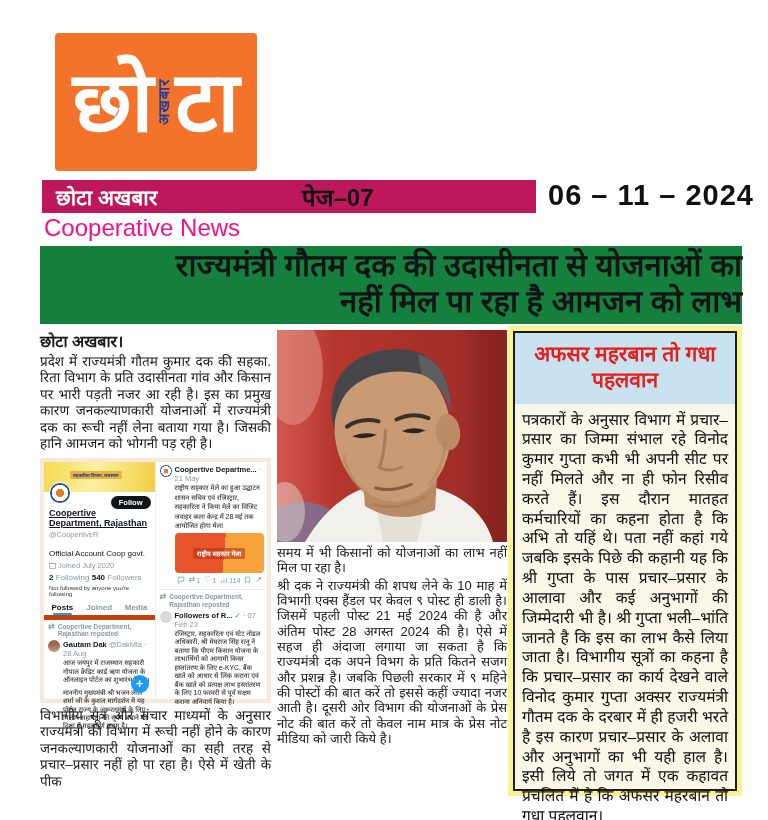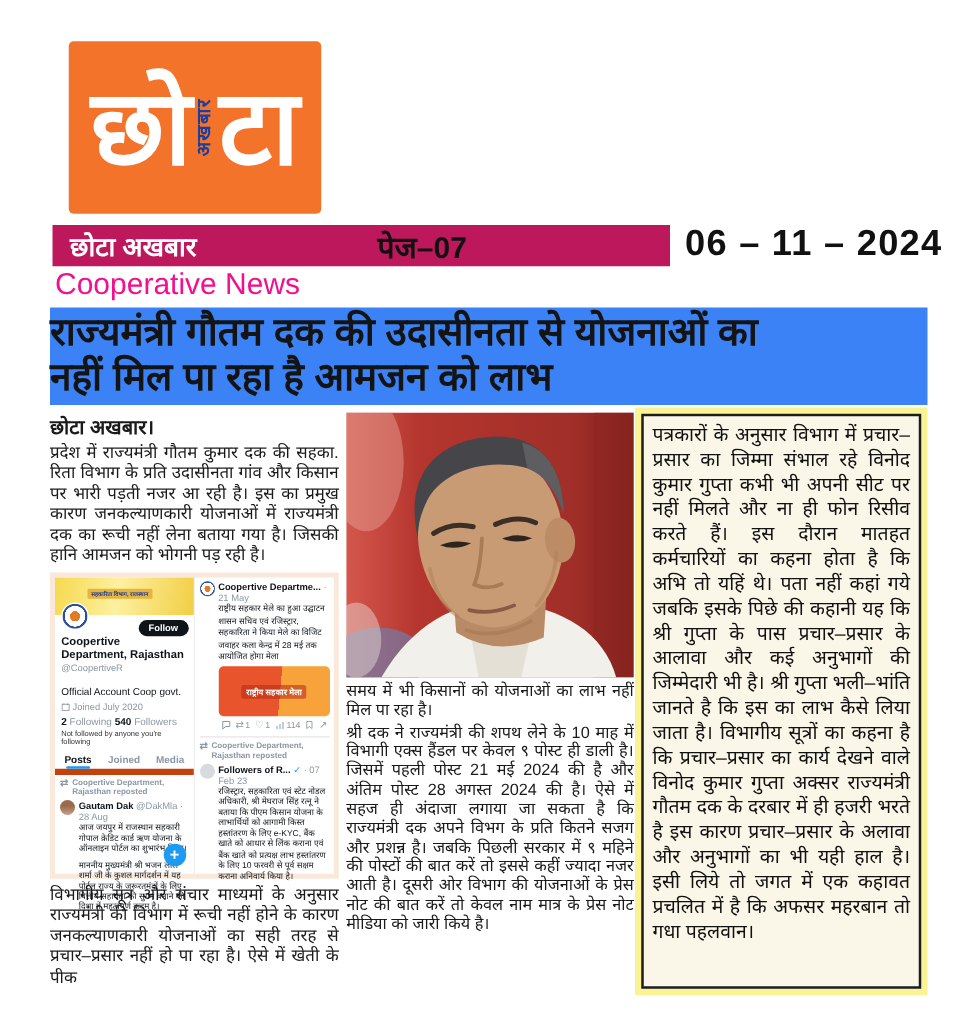--- a/index.html
+++ b/index.html
@@ -17,21 +17,21 @@
   .header-bar { position:absolute; left:42px; top:180px; width:494px; height:33px;
                 background:#be185d; display:flex; align-items:center; }
   .paper-name { color:#fff; font-weight:bold; font-size:21px; padding-left:14px; }
   .page-label { position:absolute; left:260px; color:#111; font-weight:900; font-size:24px; }
   .issue-date { position:absolute; left:548px; top:179px; width:200px; color:#111;
                 font-weight:900; font-size:29px; letter-spacing:1px; white-space:nowrap; }
   .section-label { position:absolute; left:44px; top:214px; color:#F2108E; font-size:24px; }
 
   
   .headline { position:absolute; left:40px; top:246px; width:702px; height:78px;
-              background:#3b82f6; text-align:left; font-weight:900; color:#141414;
+              background:#15803d; text-align:right; font-weight:900; color:#141414;
               font-size:31px; line-height:1.17; padding-top:2px; }
 
   
   .col { position:absolute; top:330px; color:#1a1a1a; }
   .col1 { left:40px;  width:231px; }
   .col2 { left:277px; width:230px; }
   .col3 { left:508px; top:326px; width:234px; height:470px; background:#FAF394; padding:5px; }
 
   .byline { font-weight:bold; font-size:16px; margin-bottom:2px; }
   .body-p { font-size:13.5px; line-height:1.22; text-align:justify; }
@@ -54,21 +54,21 @@
   .tw-right { width:50%; padding:3px 3px 0 4px; }
   .tw-banner { height:30px; background:linear-gradient(100deg,#F5D94E,#FDF0A0 45%,#F2CE44);
                position:relative; overflow:hidden; }
   .tw-banner-text { position:absolute; left:26px; top:9px; background:#E8B43C; color:#1E3E9C;
                     font-size:4.5px; font-weight:bold; padding:1px 3px; border-radius:1px; white-space:nowrap; }
   .tw-avatar { position:absolute; left:5px; top:20px; width:22px; height:22px; border-radius:50%;
                background:radial-gradient(circle,#E57A25 0 28%,#fff 29% 58%,#2A4FA0 59% 100%);
                border:1.5px solid #fff; }
   .tw-follow { position:absolute; right:4px; top:34px; background:#0f1419; color:#fff;
                font-weight:bold; font-size:7.5px; padding:2px 8px; border-radius:8px; }
-  .tw-name { margin:16px 4px 0 5px; font-weight:bold; font-size:9px; line-height:1.15; color:#0f1419; }
+  .tw-name { margin:16px 4px 0 5px; font-weight:bold; font-size:9px; line-height:1.15; color:#0f1419;text-decoration:underline; }
   .tw-dim { color:#8b98a5; }
   .tw-handle { margin:1px 5px 0; font-size:7.5px; }
   .tw-bio { margin:10px 5px 0; font-size:8px; color:#0f1419; }
   .tw-joined { margin:3px 5px 0; font-size:7.5px; display:flex; align-items:center; gap:2px; }
   .tw-stats { margin:3px 5px 0; font-size:8px; }
   .tw-stats b { color:#0f1419; }
   .tw-note { margin:3px 5px 0; font-size:6px; }
   .tw-tabs { margin-top:4px; display:flex; border-bottom:5px solid #c2410c; }
   .tw-tab { flex:1; text-align:center; font-weight:bold; font-size:8px; color:#8b98a5; padding:2px 0 3px; }
   .tw-tab.active { color:#0f1419; position:relative; }
@@ -279,17 +279,21 @@
       </g>
     </svg>
     <div class="caption-wrap">
       <div class="body-p">समय में भी किसानों को योजनाओं का लाभ नहीं मिल पा रहा है।</div>
       <div class="body-p" style="margin-top:2px;">श्री दक ने राज्यमंत्री की शपथ लेने के 10 माह में विभागी एक्स हैंडल पर केवल ९ पोस्ट ही डाली है। जिसमें पहली पोस्ट 21 मई 2024 की है और अंतिम पोस्ट 28 अगस्त 2024 की है। ऐसे में सहज ही अंदाजा लगाया जा सकता है कि राज्यमंत्री दक अपने विभग के प्रति कितने सजग और प्रशन्न है। जबकि पिछली सरकार में ९ महिने की पोस्टों की बात करें तो इससे कहीं ज्यादा नजर आती है। दूसरी ओर विभाग की योजनाओं के प्रेस नोट की बात करें तो केवल नाम मात्र के प्रेस नोट मीडिया को जारी किये है।</div>
     </div>
   </div>
 
   <div class="col col3">
     <div class="side-box">
+      <div class="side-title">
+        <div>अफसर महरबान तो गधा</div>
+        <div>पहलवान</div>
+      </div>
       <div class="side-body">पत्रकारों के अनुसार विभाग में प्रचार–प्रसार का जिम्मा संभाल रहे विनोद कुमार गुप्ता कभी भी अपनी सीट पर नहीं मिलते और ना ही फोन रिसीव करते हैं। इस दौरान मातहत कर्मचारियों का कहना होता है कि अभि तो यहिं थे। पता नहीं कहां गये जबकि इसके पिछे की कहानी यह कि श्री गुप्ता के पास प्रचार–प्रसार के आलावा और कई अनुभागों की जिम्मेदारी भी है। श्री गुप्ता भली–भांति जानते है कि इस का लाभ कैसे लिया जाता है। विभागीय सूत्रों का कहना है कि प्रचार–प्रसार का कार्य देखने वाले विनोद कुमार गुप्ता अक्सर राज्यमंत्री गौतम दक के दरबार में ही हजरी भरते है इस कारण प्रचार–प्रसार के अलावा और अनुभागों का भी यही हाल है। इसी लिये तो जगत में एक कहावत प्रचलित में है कि अफसर महरबान तो गधा पहलवान।</div>
     </div>
   </div>
 
 </div>
 
 </body></html>

